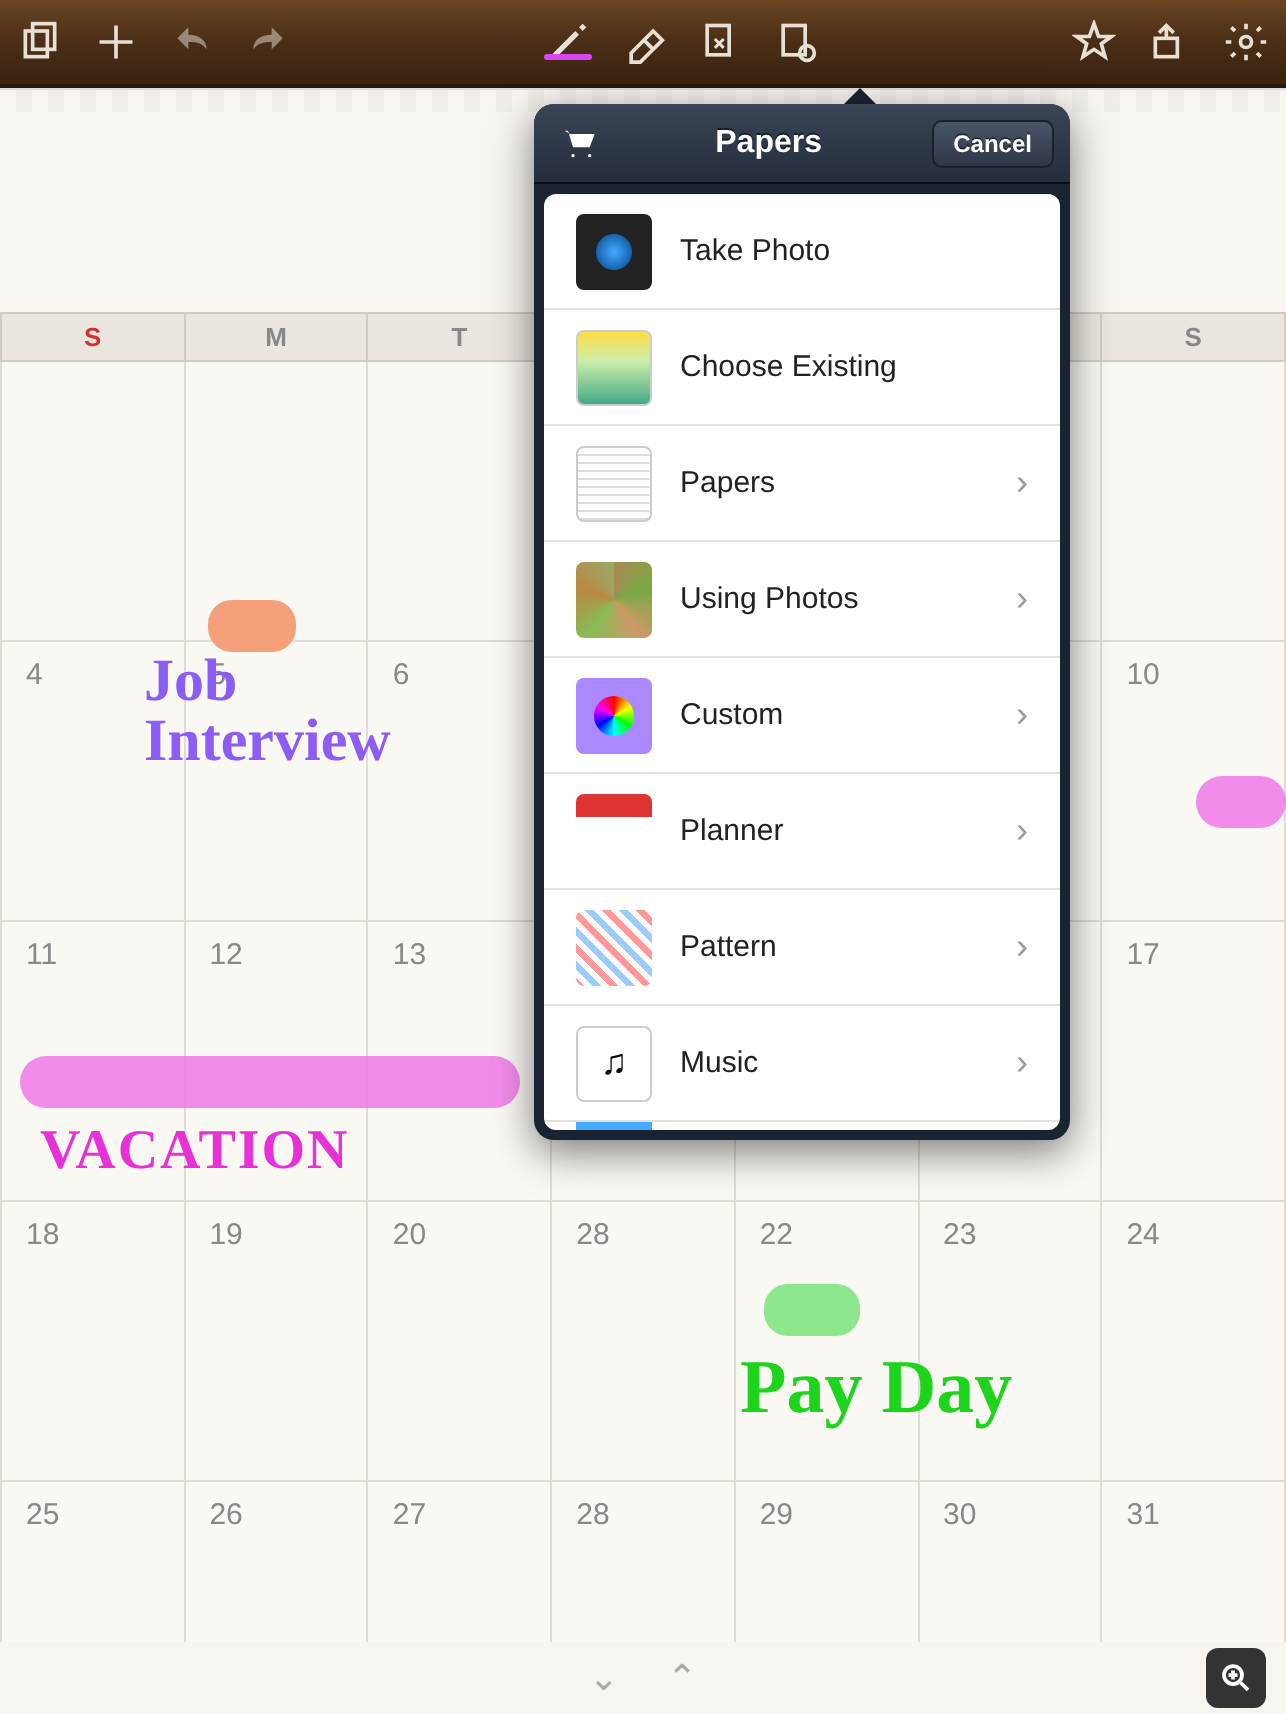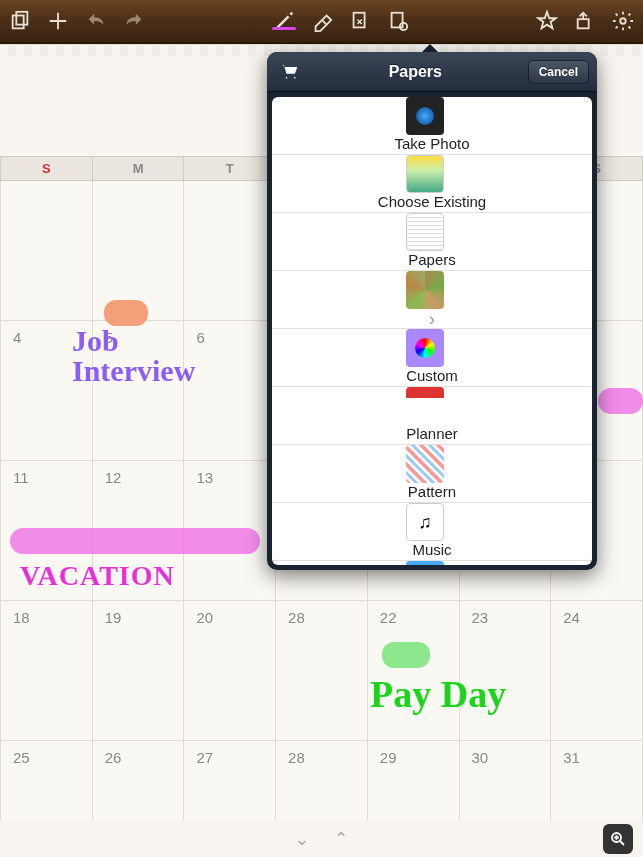--- a/index.html
+++ b/index.html
@@ -80,21 +80,21 @@
     }
     .bar-highlight {
       position: absolute;
       border-radius: 14px;
       pointer-events: none;
     }
     .popover {
       position: absolute;
       top: 52px;
       left: 267px;
-      width: 330px;
+      width: 268px;
       height: 518px;
       background: #1a2332;
       border-radius: 10px;
       box-shadow: 0 6px 20px rgba(0,0,0,0.5);
       overflow: hidden;
       display: flex;
       flex-direction: column;
     }
     .popover-arrow {
       position: absolute;
@@ -146,21 +146,20 @@
       border-radius: 6px;
       overflow-y: auto;
     }
     .list-item {
       display: flex;
       align-items: center;
       height: 58px;
       padding: 0 16px;
       border-bottom: 1px solid #e0e0e0;
       cursor: pointer;
-      flex-direction: column;
     }
     .item-icon {
       width: 38px; height: 38px;
       margin-right: 14px;
       border-radius: 4px;
       display: flex;
       align-items: center;
       justify-content: center;
       font-size: 20px;
       flex-shrink: 0;
@@ -364,20 +363,21 @@
       <div class="item-icon" style="background:linear-gradient(to top,#4a8,#cea 60%,#fd4);border:1px solid #ccc"></div>
       <div class="item-label">Choose Existing</div>
     </div>
     <div class="list-item">
       <div class="item-icon" style="background:repeating-linear-gradient(#fff,#fff 3px,#ddd 3px,#ddd 4px);border:1px solid #ccc"></div>
       <div class="item-label">Papers</div>
       <div class="chevron">›</div>
     </div>
     <div class="list-item">
       <div class="item-icon" style="background:conic-gradient(#a85,#7a4,#c96,#8b5,#b84,#9a6)"></div>
+      <div class="item-label">Using Photos</div>
       <div class="chevron">›</div>
     </div>
     <div class="list-item">
       <div class="item-icon" style="background:#a8f;display:flex;align-items:center;justify-content:center">
         <div style="width:20px;height:20px;border-radius:50%;background:conic-gradient(red,yellow,lime,cyan,blue,magenta,red)"></div>
       </div>
       <div class="item-label">Custom</div>
       <div class="chevron">›</div>
     </div>
     <div class="list-item">

